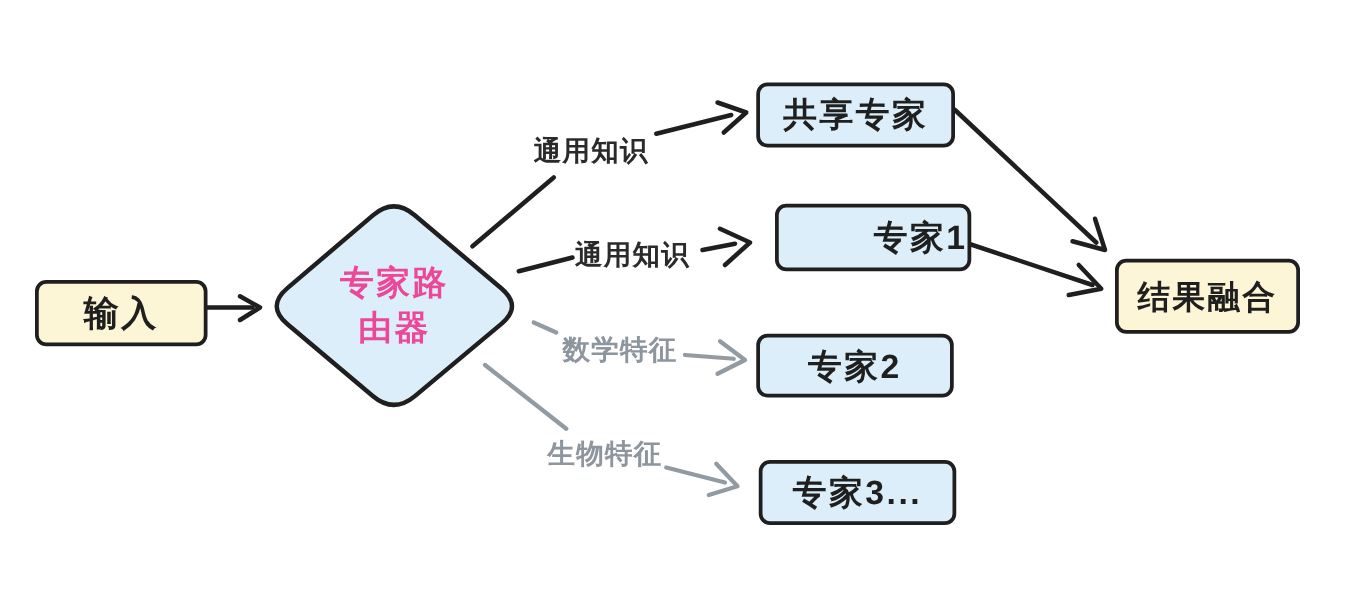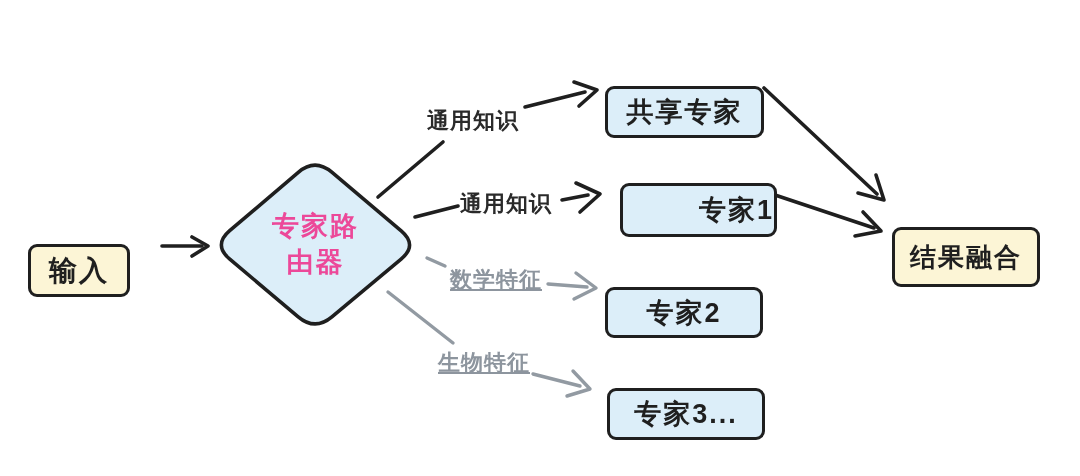--- a/index.html
+++ b/index.html
@@ -14,37 +14,36 @@
   .dk{stroke:#1f1f1f;stroke-width:3.6;fill:none;stroke-linecap:round;stroke-linejoin:round;}
   .gy{stroke:#929aa2;stroke-width:3.4;fill:none;stroke-linecap:round;stroke-linejoin:round;}
   .diamond{fill:#dceef9;stroke:#1f1f1f;stroke-width:3.6;stroke-linejoin:round;}
   .node{
     position:absolute;
     display:flex;align-items:center;justify-content:center;
     border:3px solid #1f1f1f;border-radius:9px;
     box-sizing:border-box;
     color:#1f1f1f;font-weight:700;
     letter-spacing:2px;
-    margin-top:20px;
   }
   .node.blue{background:#dceef9;}
   .node.yellow{background:#fcf5d6;}
   .node span{white-space:nowrap;}
   .router-text{
     position:absolute;left:245px;top:208px;width:141px;
     text-align:center;color:#ec4899;font-weight:700;
     font-size:27px;line-height:36px;letter-spacing:2px;
   }
   .elabel{
     position:absolute;
     font-size:22px;font-weight:600;letter-spacing:1px;
     white-space:nowrap;
   }
   .elabel.dark{color:#2a2a2a;}
-  .elabel.gray{color:#8d959e;text-decoration:underline;}
+  .elabel.gray{color:#8d959e;}
 </style>
 </head>
 <body>
 
 <div class="stage">
 
   <svg class="edges" width="1080" height="476" viewBox="0 0 1080 476">
 
     <path class="diamond" d="M 229.7,230.7 L 298.3,172.3 Q 315,158 331.8,172.2 L 401.2,230.8 Q 418,245 401.1,259.1 L 331.9,316.9 Q 315,331 298.2,316.8 L 229.8,259.2 Q 213,245 229.7,230.7 Z"></path>
 
@@ -71,21 +70,21 @@
 
     <path class="gy" d="M548,284 L587,287"></path>
     <path class="gy" d="M574,299 L596,288 L576,273"></path>
 
     <path class="gy" d="M388,292 L453,343"></path>
 
     <path class="gy" d="M533,374 L580,386"></path>
     <path class="gy" d="M567,396 L590,389 L573,371"></path>
   </svg>
 
-  <div class="node yellow" style="left:28px;top:224px;width:102px;height:53px;font-size:28px;">
+  <div class="node yellow" style="left:28px;top:224px;width:138px;height:53px;font-size:28px;">
     <span>输入</span>
   </div>
 
   <div class="router-text">
     <div>专家路</div>
     <div>由器</div>
   </div>
 
   <div class="node blue" style="left:605px;top:66px;width:159px;height:52px;font-size:27px;">
     <span>共享专家</span>

